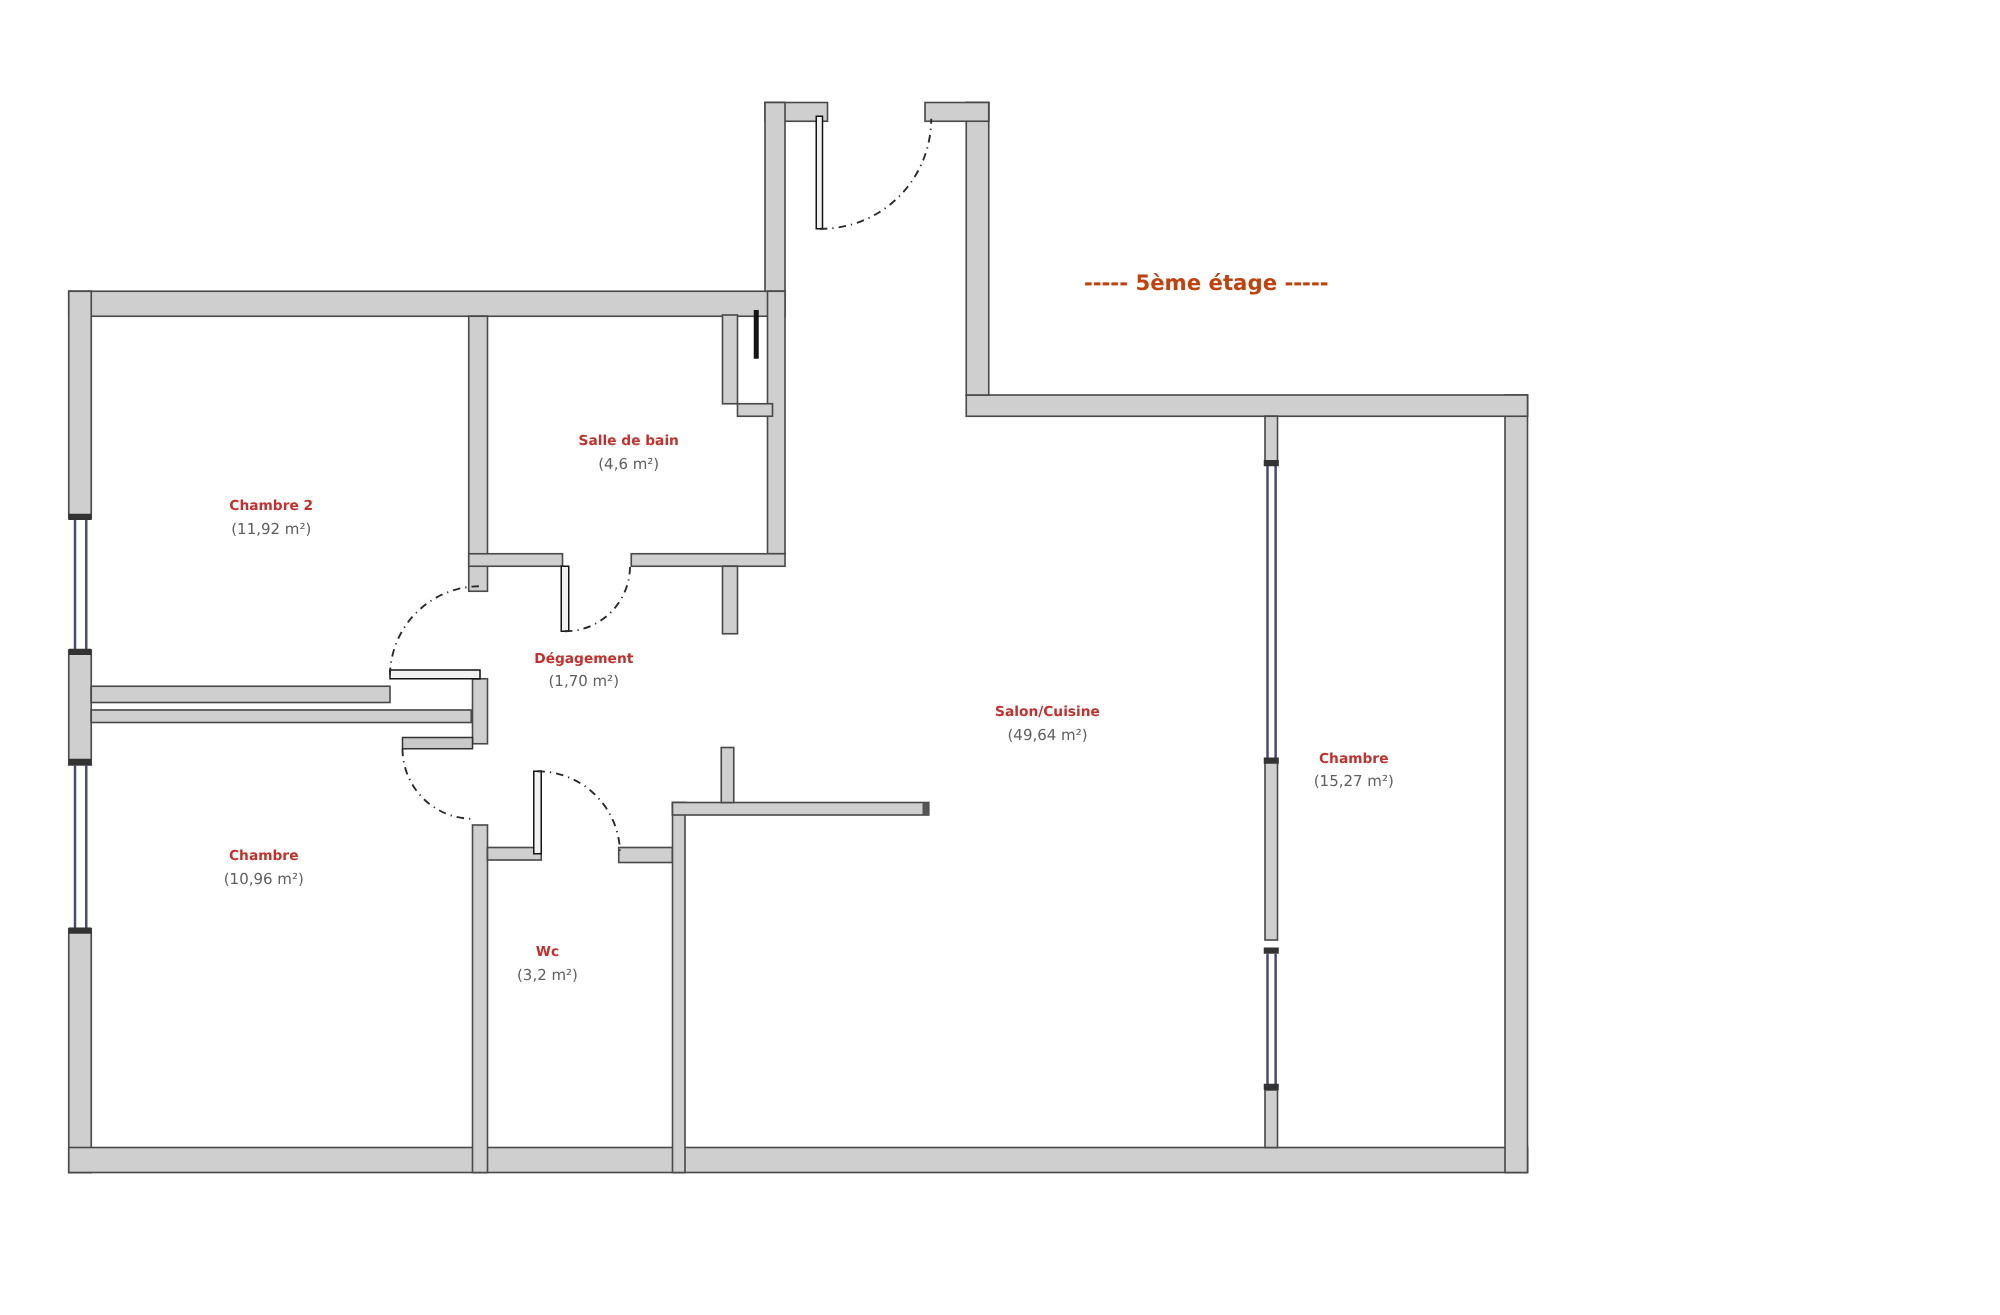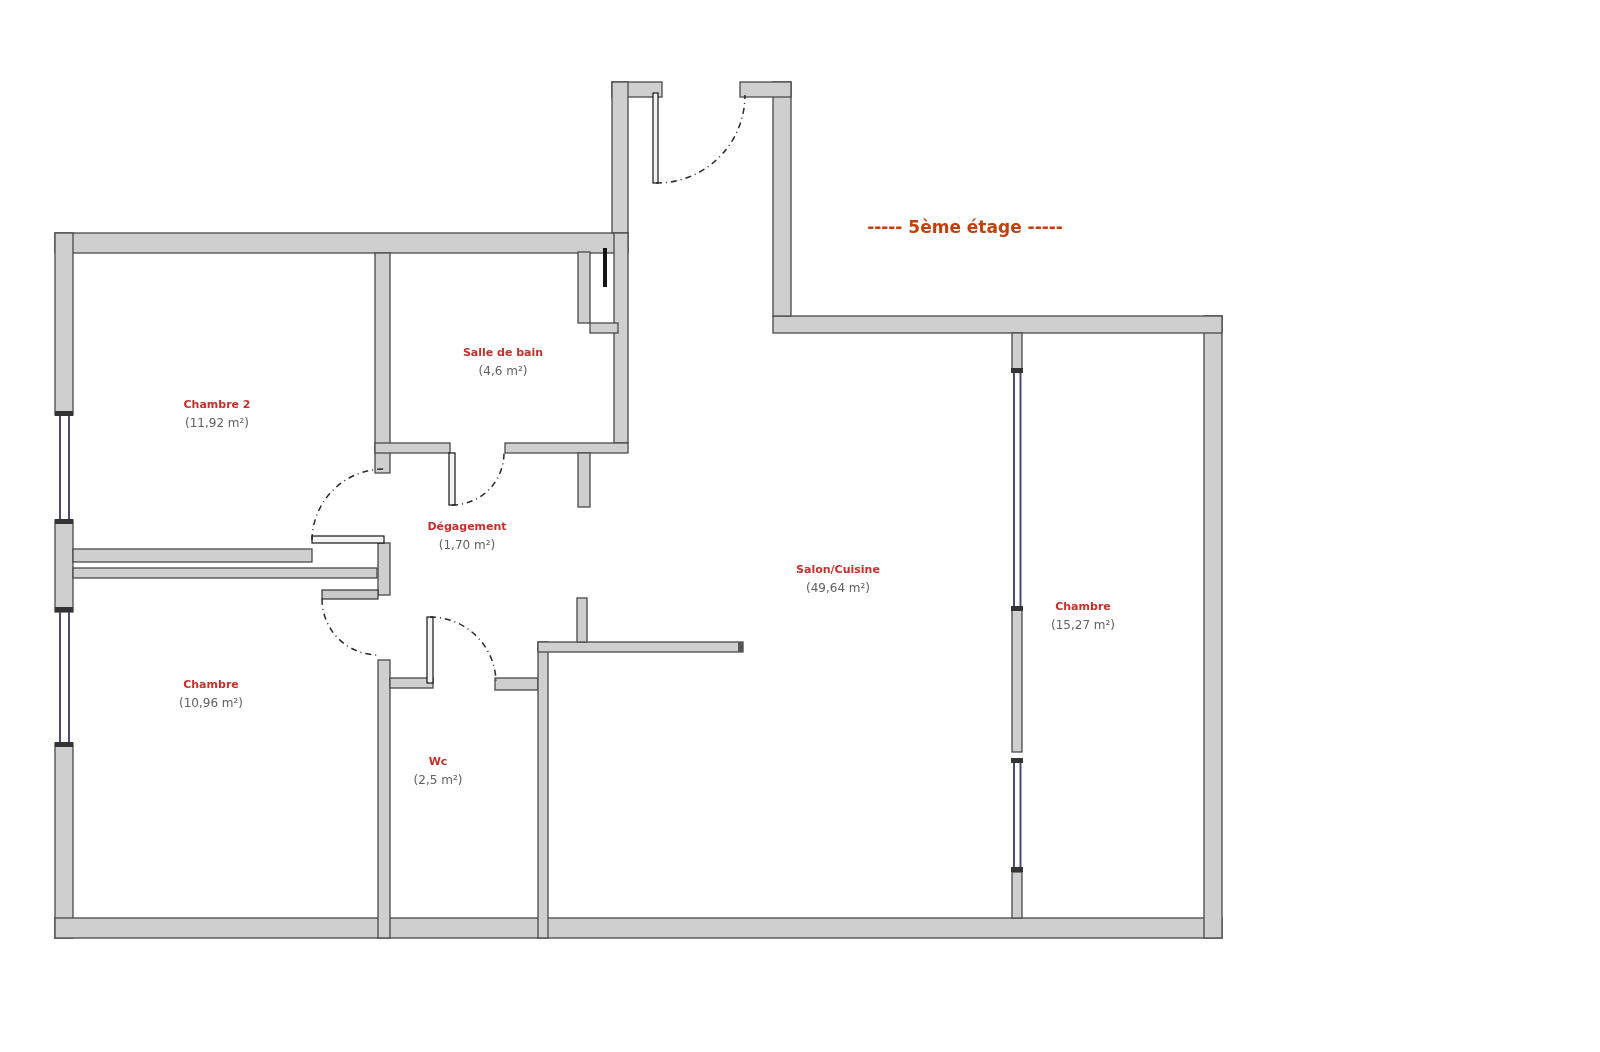--- a/index.html
+++ b/index.html
@@ -129,21 +129,21 @@
     <div class="room-area">(1,70 m²)</div>
   </div>
 
   <div class="room-label" style="left:211px;top:679px;">
     <div class="room-name">Chambre</div>
     <div class="room-area">(10,96 m²)</div>
   </div>
 
   <div class="room-label" style="left:438px;top:756px;">
     <div class="room-name">Wc</div>
-    <div class="room-area">(2,5 m²)</div>
+    <div class="room-area">(3,2 m²)</div>
   </div>
 
   <div class="room-label" style="left:838px;top:564px;">
     <div class="room-name">Salon/Cuisine</div>
     <div class="room-area">(49,64 m²)</div>
   </div>
 
   <div class="room-label" style="left:1083px;top:601px;">
     <div class="room-name">Chambre</div>
     <div class="room-area">(15,27 m²)</div>

